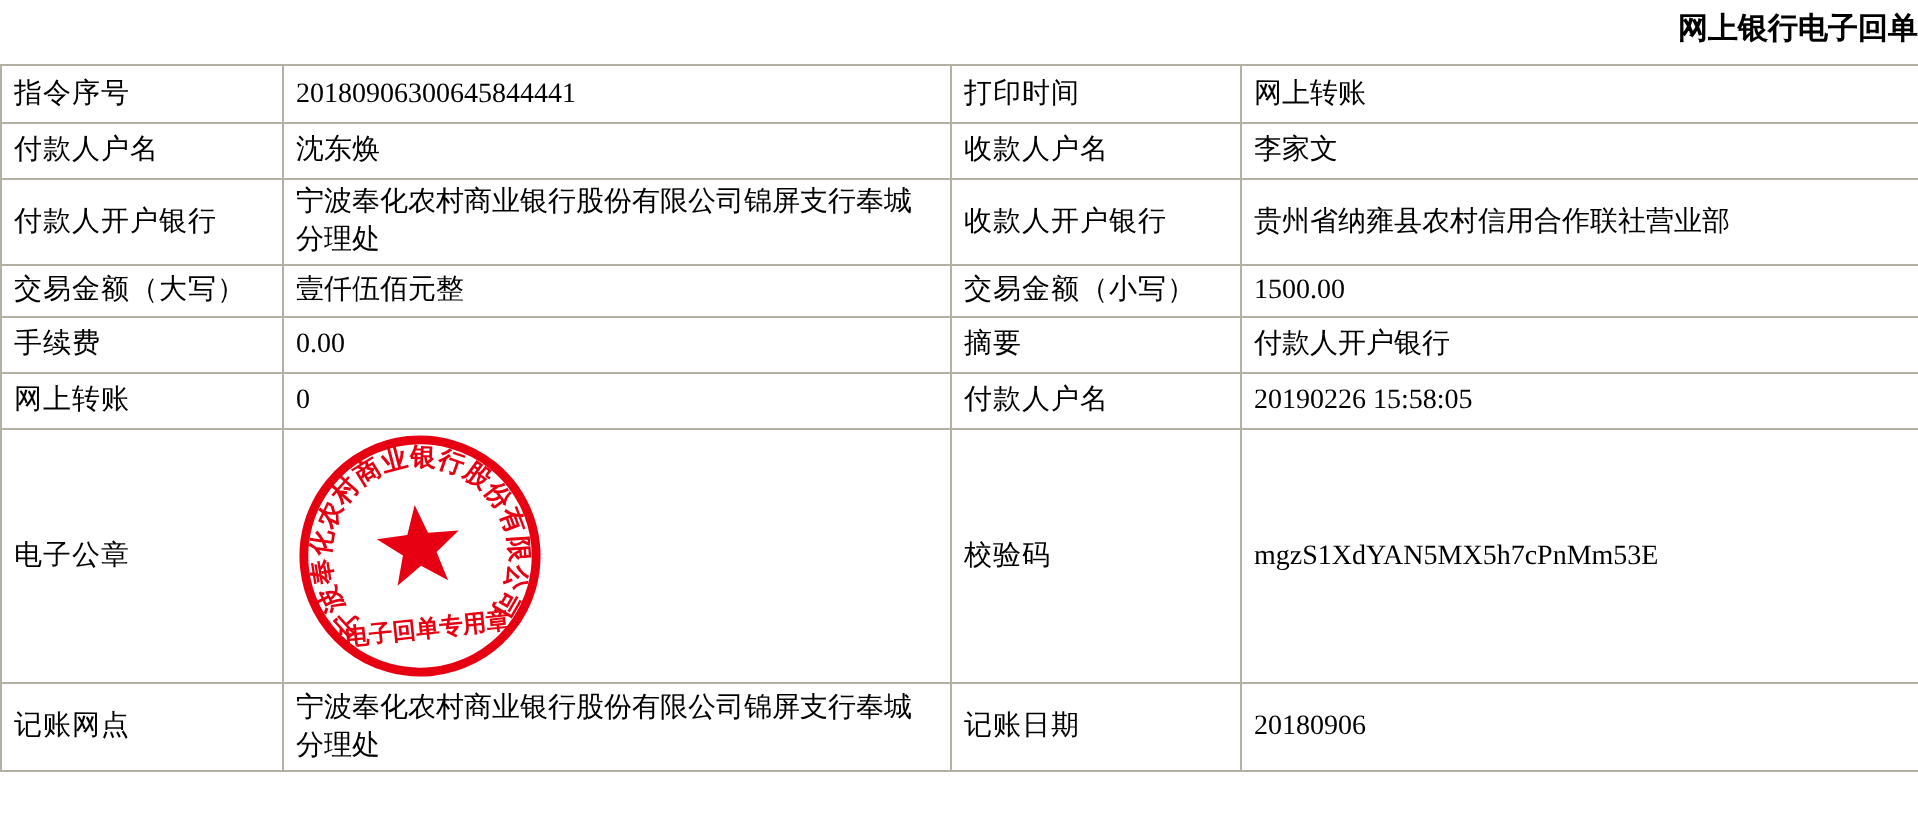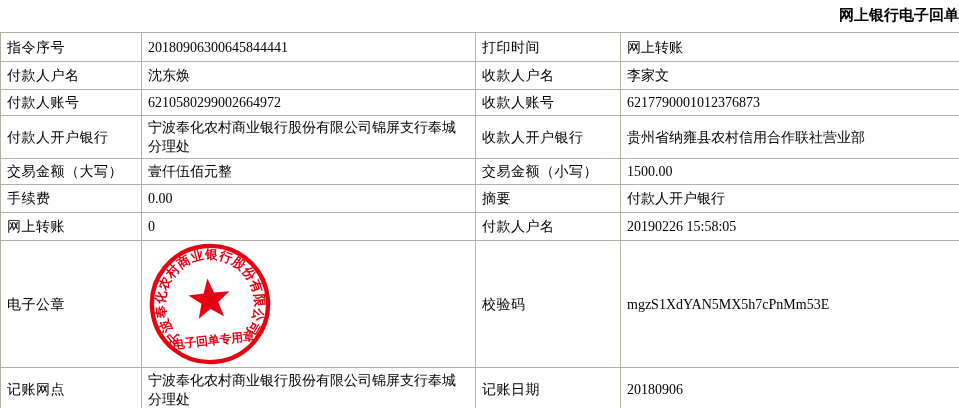--- a/index.html
+++ b/index.html
@@ -62,26 +62,20 @@
       <td class="val">20180906300645844441</td>
       <td class="lbl">打印时间</td>
       <td class="val">网上转账</td>
     </tr>
     <tr class="r2">
       <td class="lbl">付款人户名</td>
       <td class="val">沈东焕</td>
       <td class="lbl">收款人户名</td>
       <td class="val">李家文</td>
     </tr>
-    <tr class="r3">
-      <td class="lbl">付款人账号</td>
-      <td class="val">6210580299002664972</td>
-      <td class="lbl">收款人账号</td>
-      <td class="val">6217790001012376873</td>
-    </tr>
     <tr class="r4">
       <td class="lbl">付款人开户银行</td>
       <td class="val">宁波奉化农村商业银行股份有限公司锦屏支行奉城分理处</td>
       <td class="lbl">收款人开户银行</td>
       <td class="val">贵州省纳雍县农村信用合作联社营业部</td>
     </tr>
     <tr class="r5">
       <td class="lbl">交易金额（大写）</td>
       <td class="val">壹仟伍佰元整</td>
       <td class="lbl">交易金额（小写）</td>

